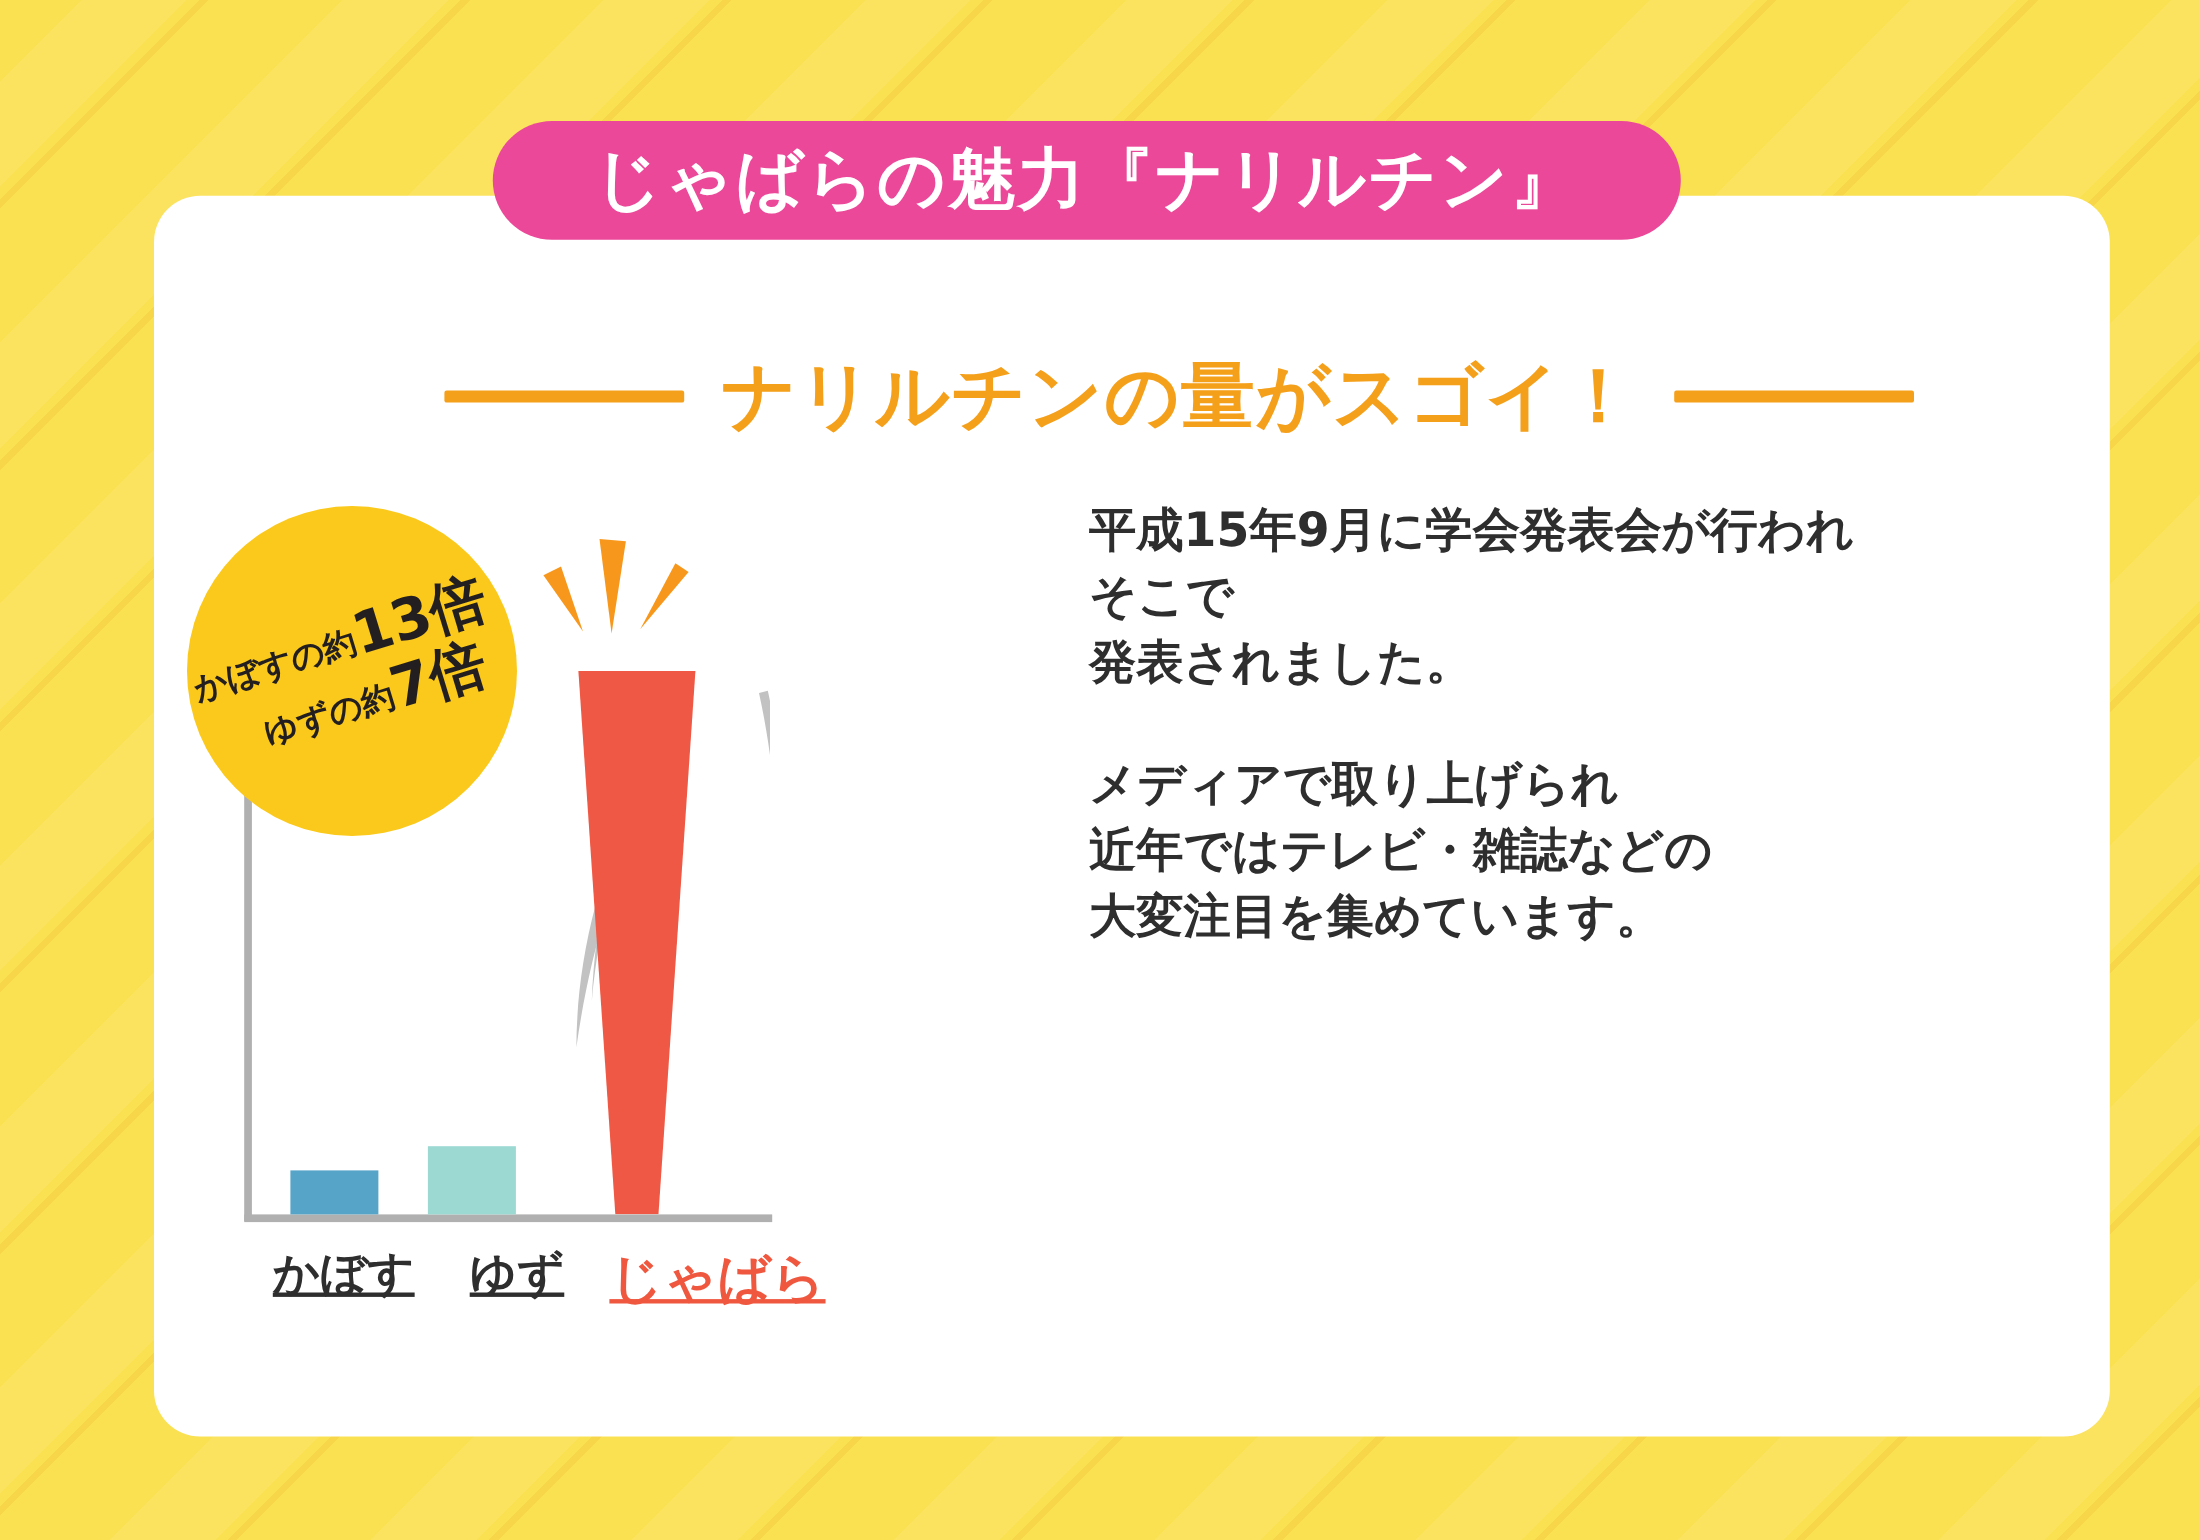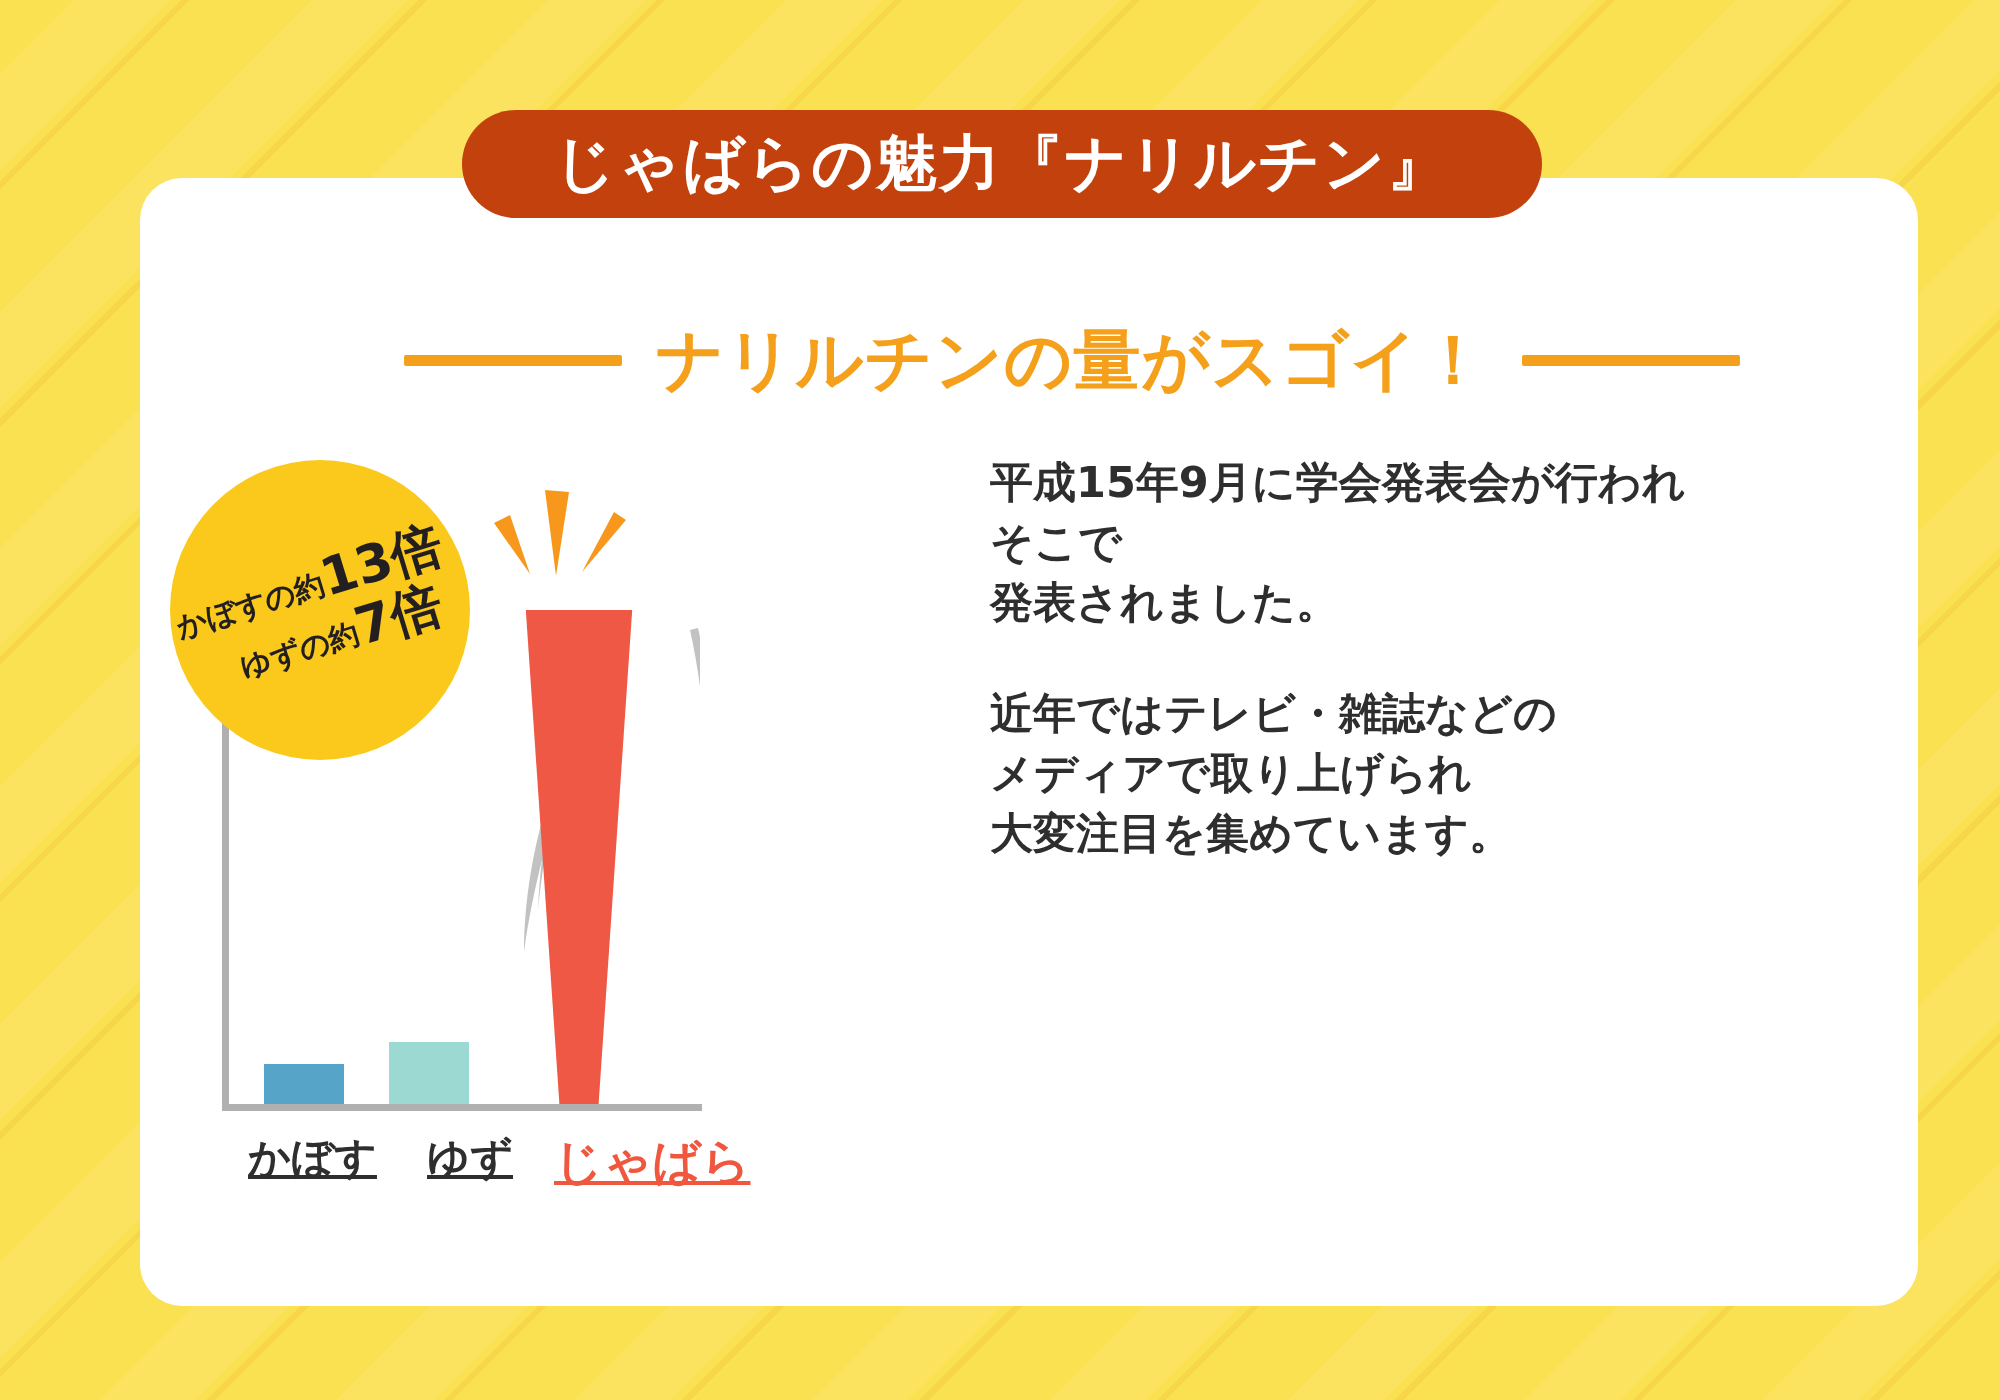--- a/index.html
+++ b/index.html
@@ -19,23 +19,23 @@
        #FAE152 92px, #FAE152 100px,
        #FBE25F 100px, #FBE25F 168px);
     z-index:0;
   }
   #card{
     position:absolute;
     left:140px;top:178px;width:1778px;height:1128px;
     background:#FFFFFF;border-radius:42px;z-index:2;
   }
   #banner{
-    position:absolute;left:462px;top:110px;
+    position:absolute;left:448px;top:110px;
     width:1080px;height:108px;
-    background:#c2410c;border-radius:54px;
+    background:#ec4899;border-radius:54px;
     z-index:5;display:flex;align-items:center;justify-content:center;
   }
   #banner-title{
     color:#ffffff;font-size:61px;font-weight:700;
     letter-spacing:2px;white-space:nowrap;
     font-family:"DejaVu Sans","Liberation Sans",sans-serif;
   }
   #subtitle-row{
     position:absolute;left:140px;top:300px;width:1778px;height:120px;
     display:flex;align-items:center;justify-content:center;gap:34px;z-index:6;padding-left:43px;
@@ -158,17 +158,17 @@
 </div>
 
 <div id="body-text">
   <div class="para">
     <div class="line">平成15年9月に学会発表会が行われ</div>
     <div class="line">そこで</div>
     <div class="line">発表されました。</div>
   </div>
   <div class="spacer"></div>
   <div class="para">
+    <div class="line">メディアで取り上げられ</div>
     <div class="line">近年ではテレビ・雑誌などの</div>
-    <div class="line">メディアで取り上げられ</div>
     <div class="line">大変注目を集めています。</div>
   </div>
 </div>
 
 </body></html>

